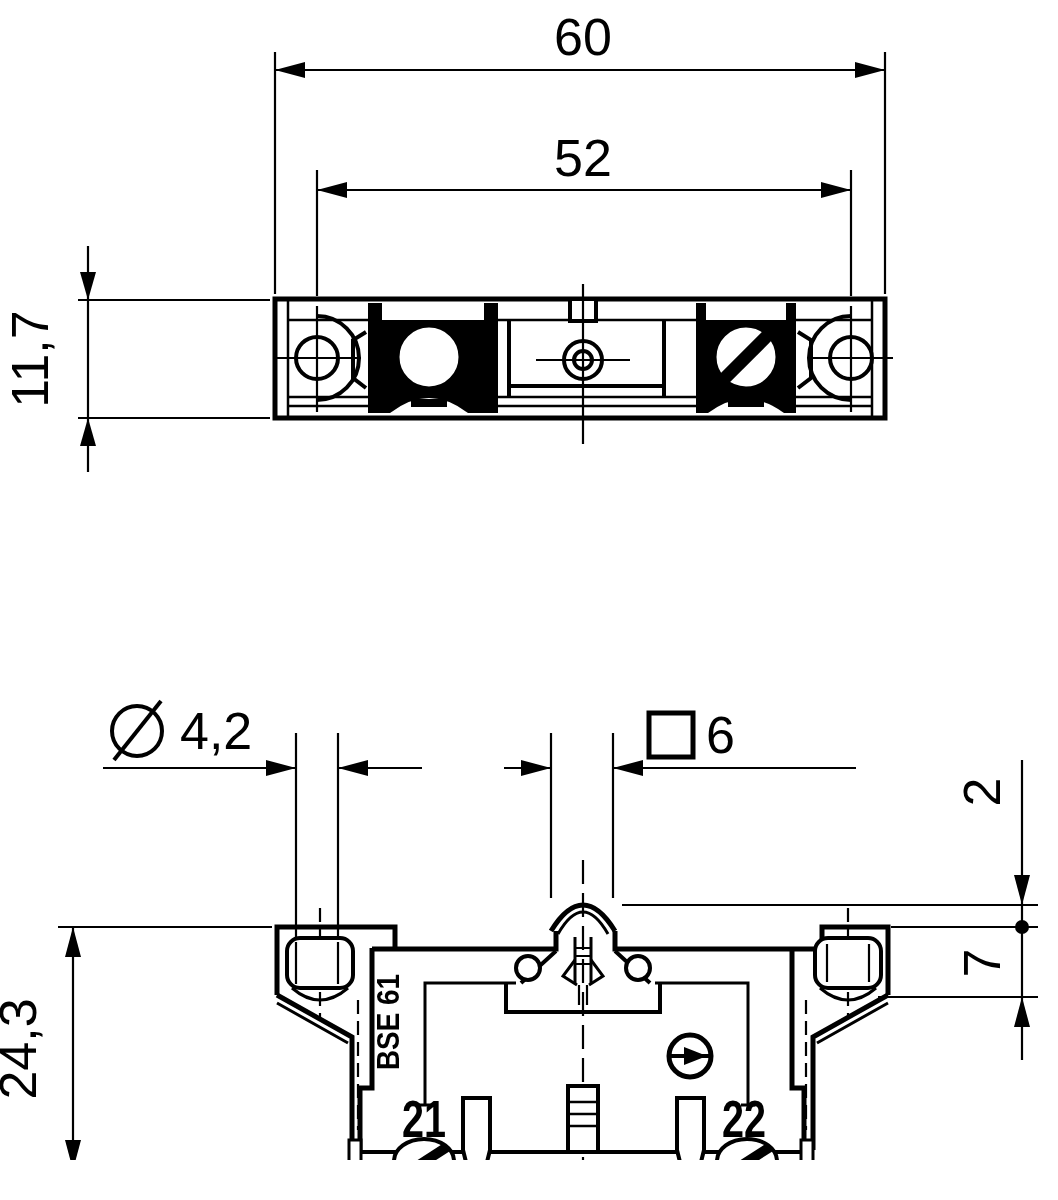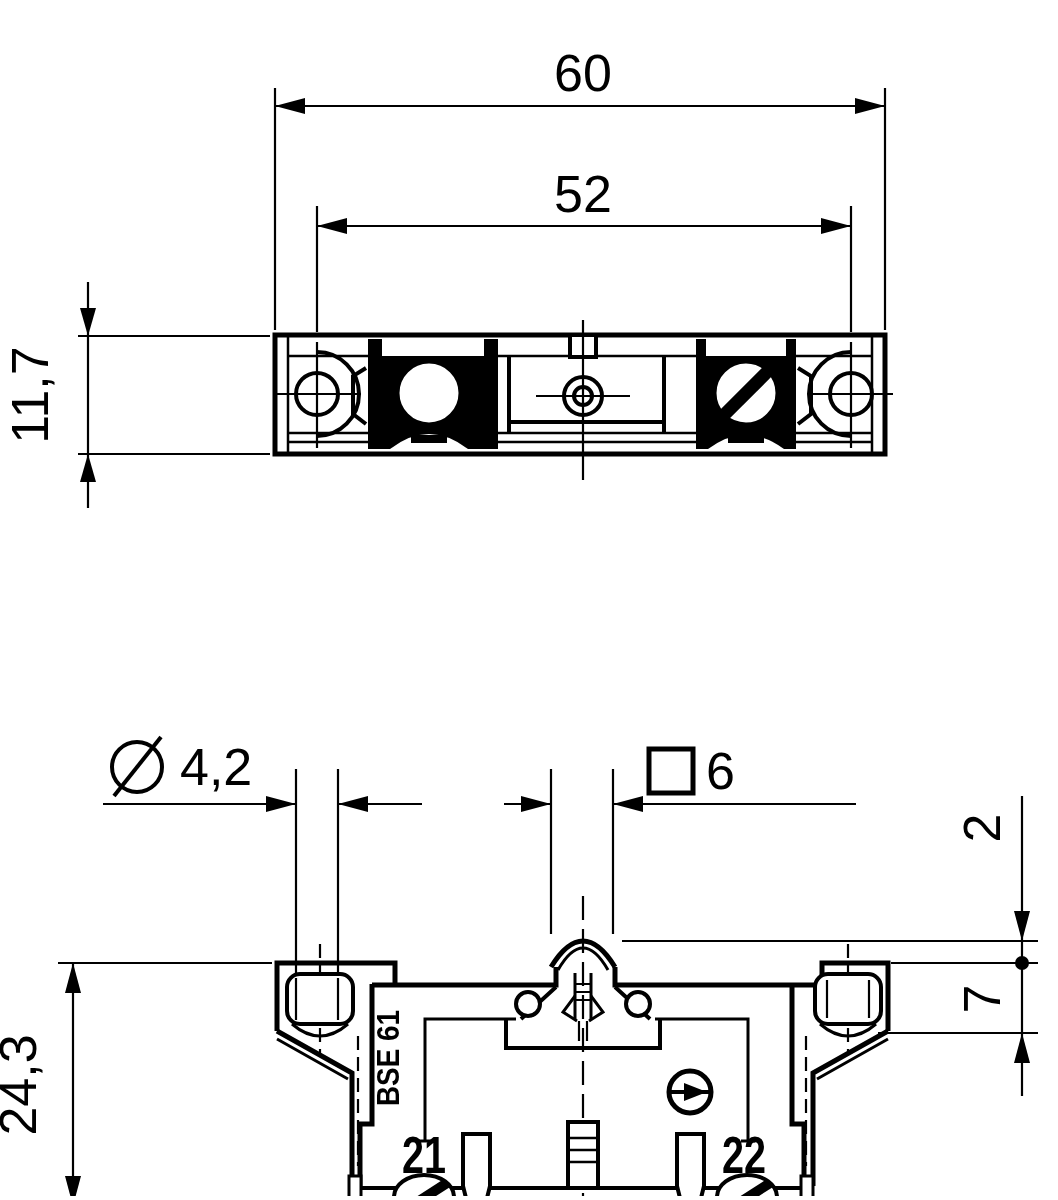--- a/index.html
+++ b/index.html
@@ -1,17 +1,17 @@
 <!DOCTYPE html>
 <html style="--ink: #000000; --bg: #ffffff;"><head>
 <meta charset="utf-8">
 <style>
   :root { --ink:#000000; --bg:#ffffff; }
   html,body { margin:0; padding:0; background:var(--bg); }
-  .stage { width:1058px; height:1160px; position:relative; background:var(--bg);margin-top:36px; }
+  .stage { width:1058px; height:1160px; position:relative; background:var(--bg); }
   svg { display:block; }
   
   .t5 { stroke:var(--ink); stroke-width:5; fill:none; }
   .t4 { stroke:var(--ink); stroke-width:4; fill:none; }
   .t3 { stroke:var(--ink); stroke-width:3; fill:none; }
   .t2 { stroke:var(--ink); stroke-width:2.2; fill:none; }
   .t25 { stroke:var(--ink); stroke-width:2.5; fill:none; }
   .fillb { fill:var(--ink); stroke:none; }
   .fillw { fill:var(--bg); }
   .blk { fill:var(--ink); stroke:none; }

